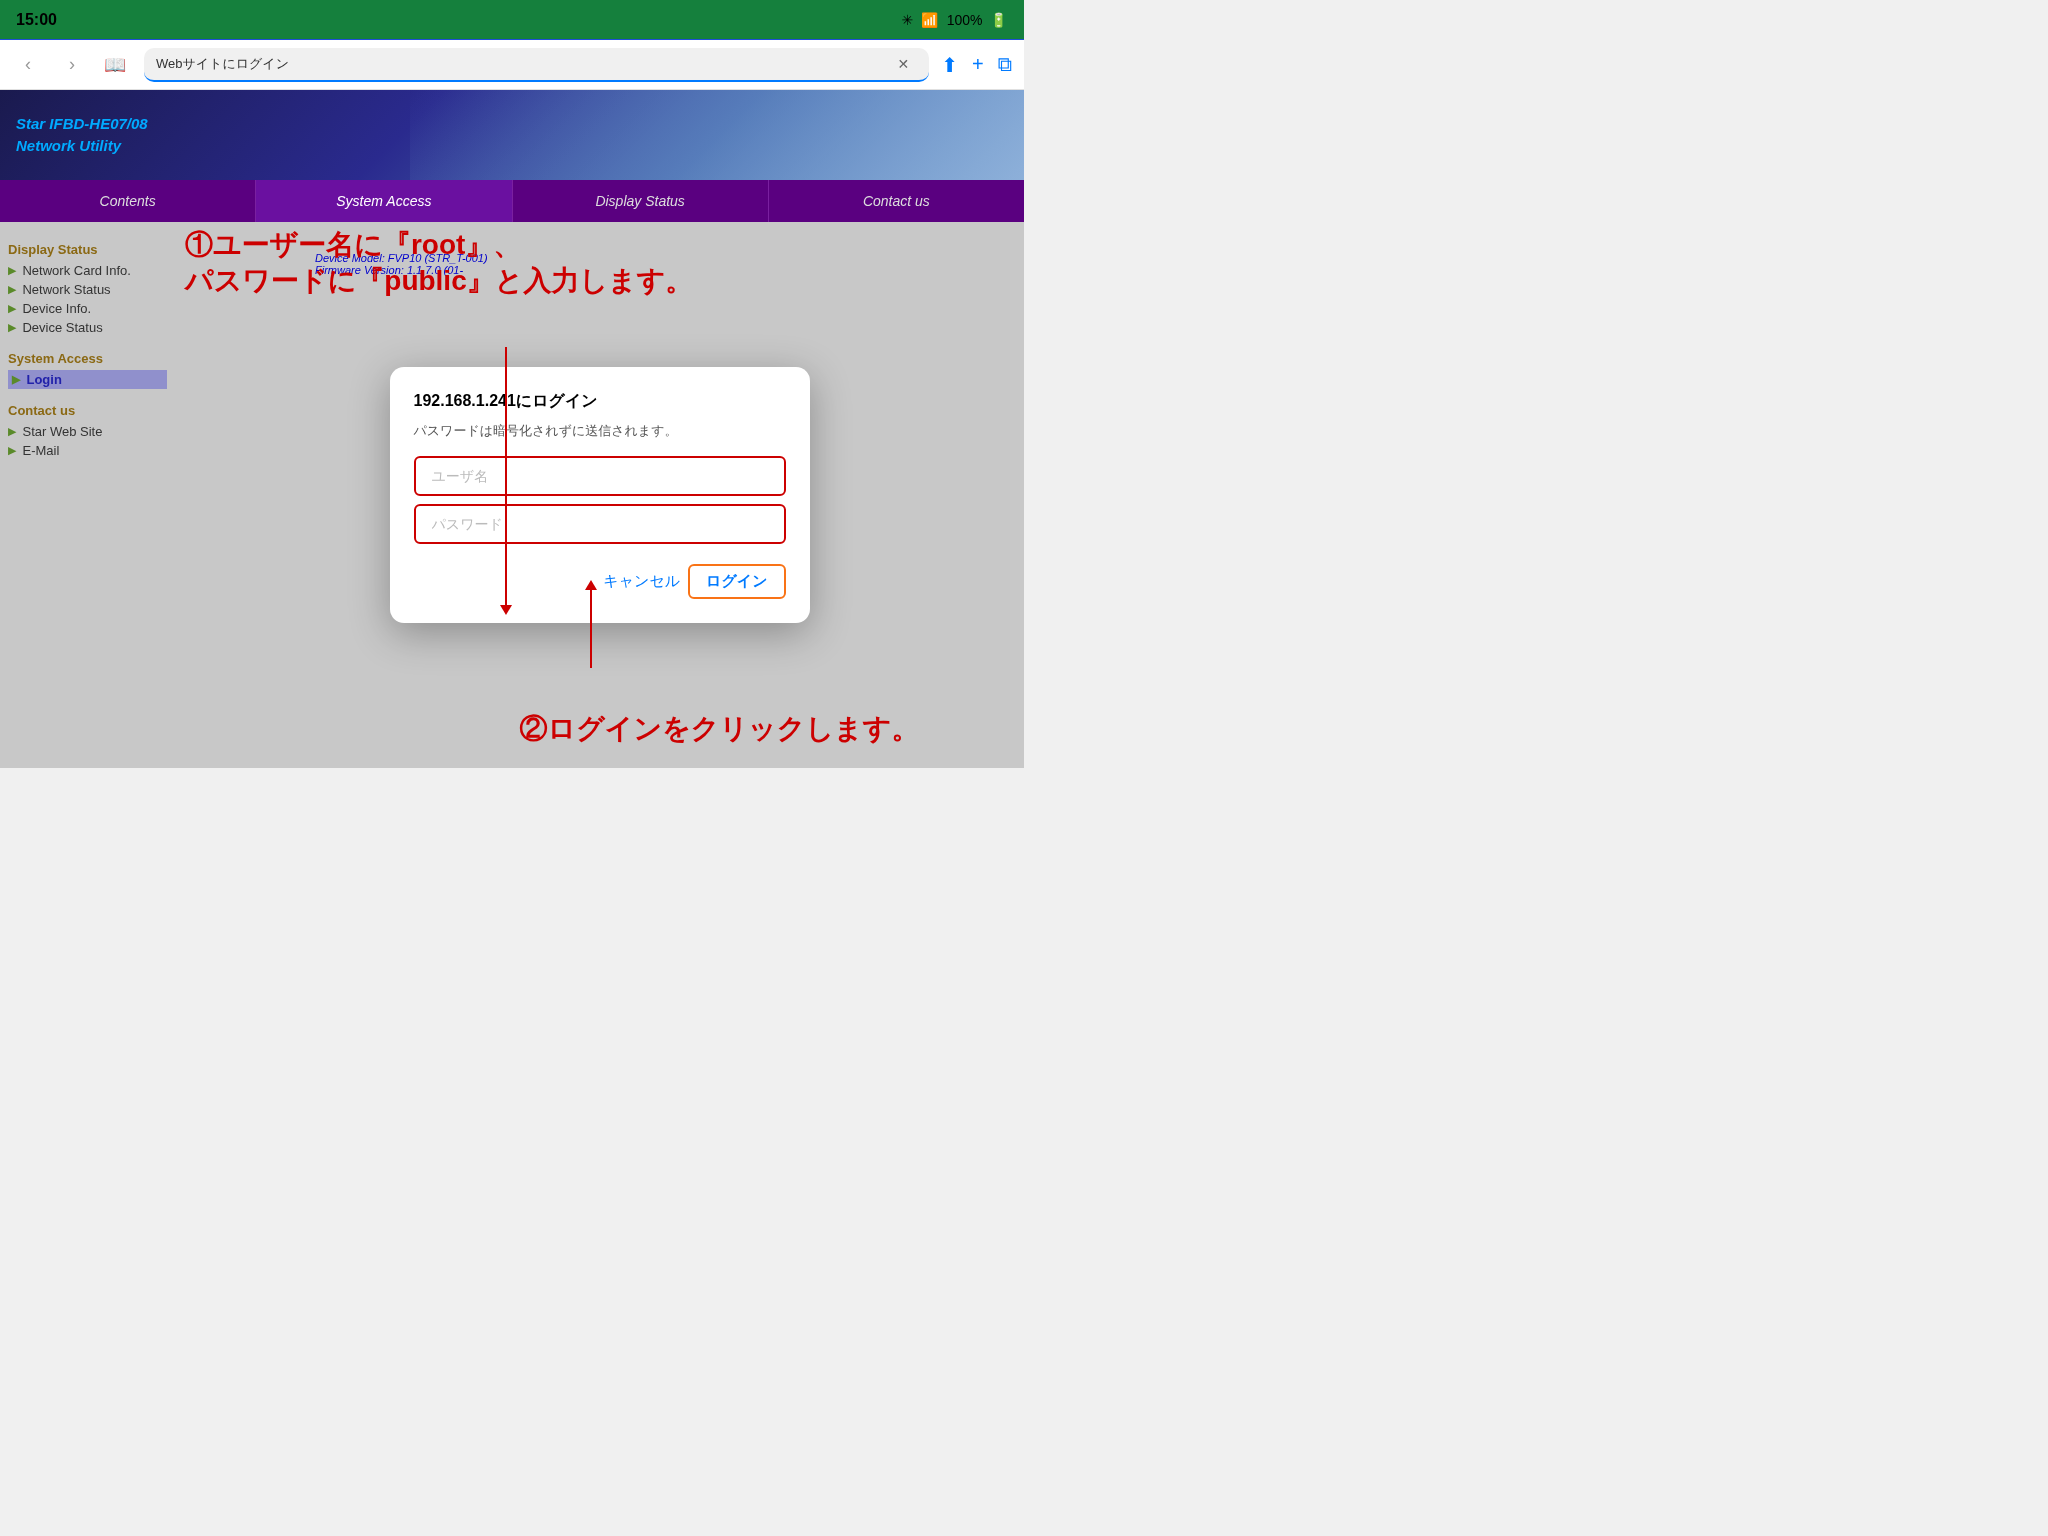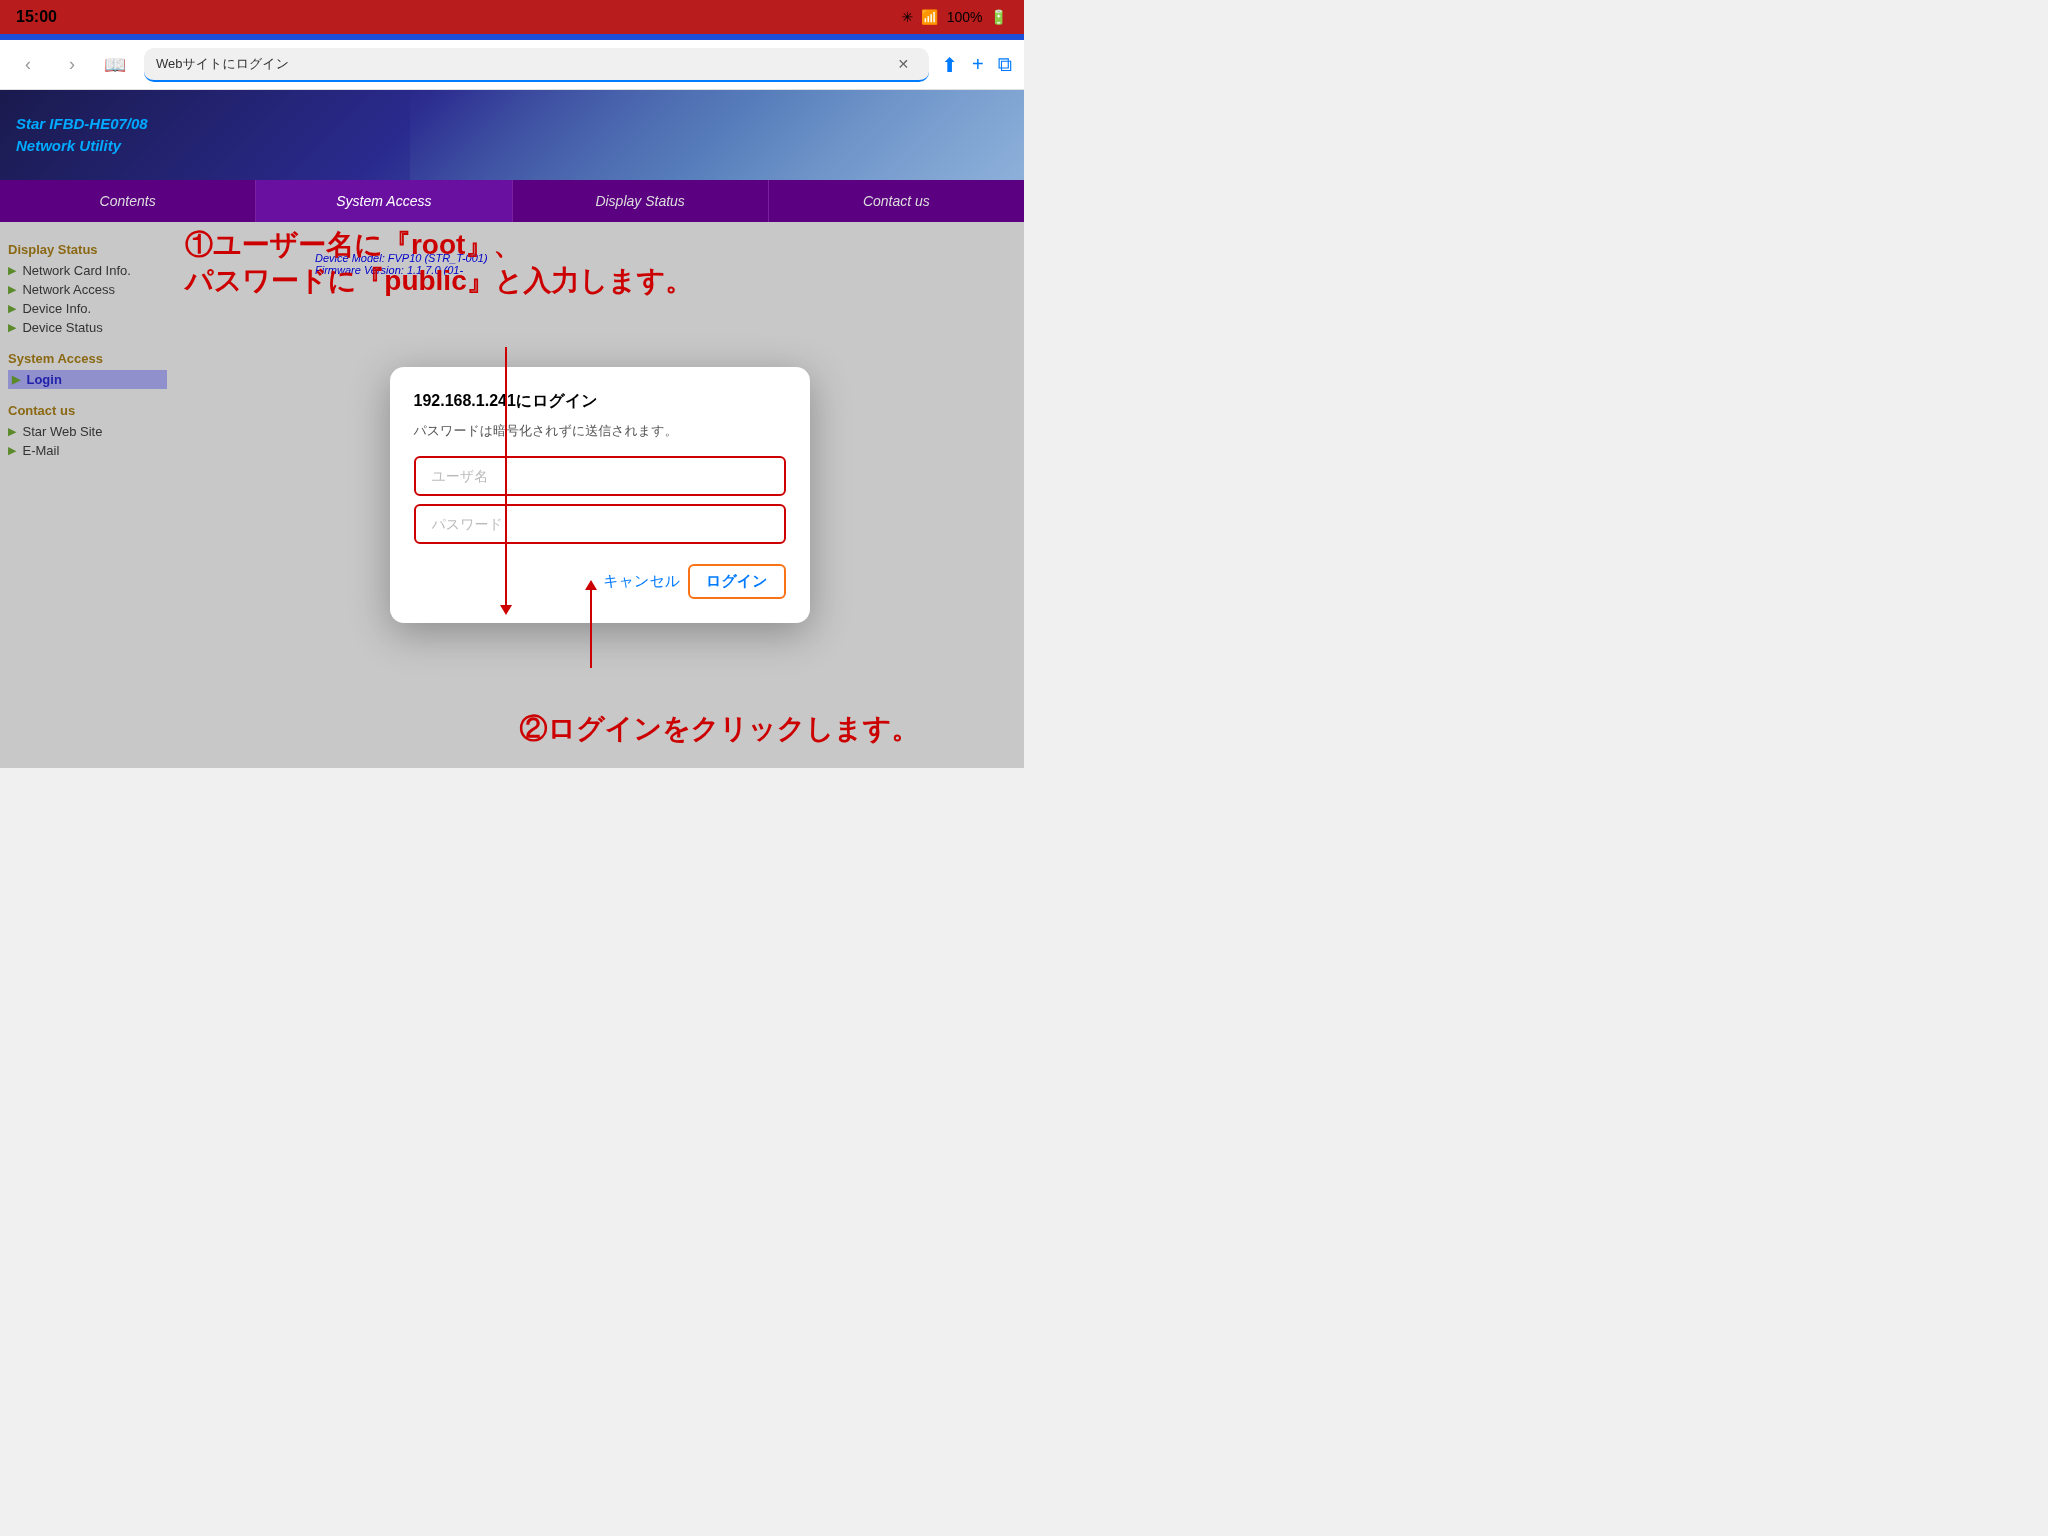--- a/index.html
+++ b/index.html
@@ -8,26 +8,26 @@
       height: 768px;
       font-family: -apple-system, 'Helvetica Neue', Arial, sans-serif;
       background: #f0f0f0;
       overflow: hidden;
       position: relative;
     }
 
     
     .status-bar {
       height: 40px;
-      background: #b91c1c;
+      background: #15803d;
       display: flex;
       align-items: center;
       justify-content: space-between;
       padding: 0 16px;
-      border-bottom: 6px solid #1d4ed8;
+      border-bottom: 1px solid #1d4ed8;
     }
     .status-time {
       font-size: 16px;
       font-weight: 600;
       color: #000;
     }
     .status-right {
       display: flex;
       align-items: center;
       gap: 8px;
@@ -394,21 +394,21 @@
     <div class="site-body">
 
       <div class="site-sidebar">
         <div class="sidebar-section-title">Display Status</div>
         <div class="sidebar-item">
           <span class="arrow">▶</span>
           <span>Network Card Info.</span>
         </div>
         <div class="sidebar-item">
           <span class="arrow">▶</span>
-          <span>Network Access</span>
+          <span>Network Status</span>
         </div>
         <div class="sidebar-item">
           <span class="arrow">▶</span>
           <span>Device Info.</span>
         </div>
         <div class="sidebar-item">
           <span class="arrow">▶</span>
           <span>Device Status</span>
         </div>
 

